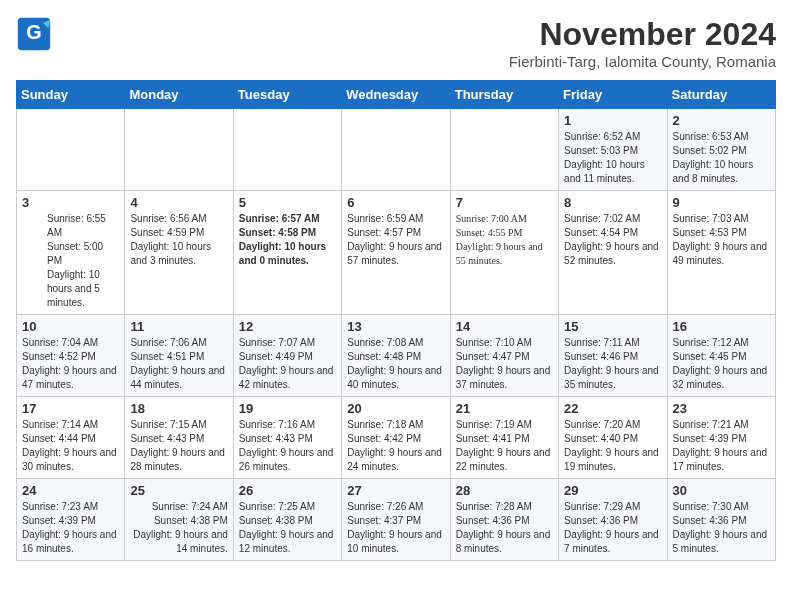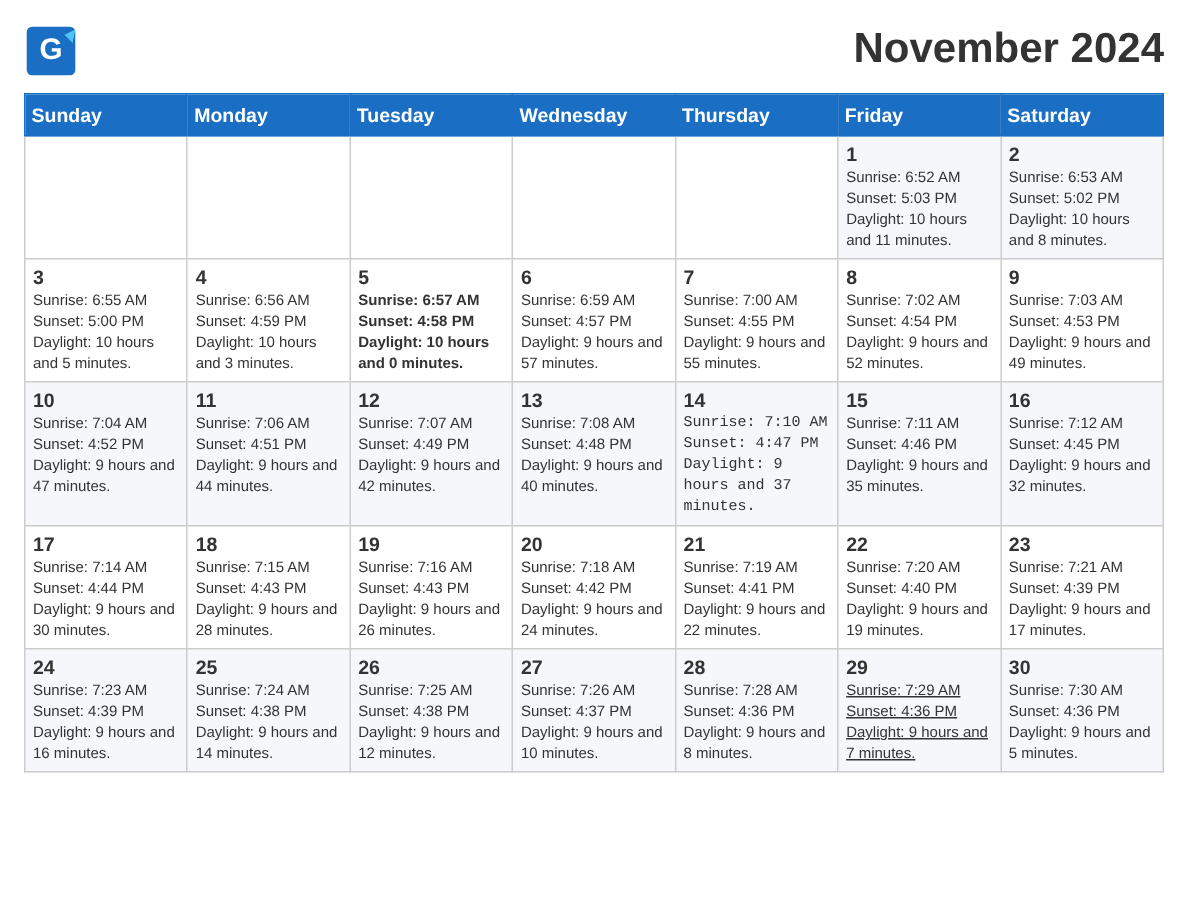--- a/index.html
+++ b/index.html
@@ -31,21 +31,21 @@
     }
     .logo-icon {
       width: 36px;
       height: 36px;
       margin-right: 4px;
     }
     .title-block {
       text-align: right;
     }
     .calendar-title {
-      font-size: 28px;
+      font-size: 32px;
       font-weight: bold;
       color: #333;
     }
     .calendar-subtitle {
       font-size: 15px;
       color: #555;
     }
     table {
       width: 100%;
       border-collapse: collapse;
@@ -97,20 +97,21 @@
 <div class="header">
   <div class="logo">
     <svg class="logo-icon" viewBox="0 0 40 40">
       <rect x="2" y="2" width="36" height="36" rx="4" fill="#1a6fc4"></rect>
       <text x="20" y="26" text-anchor="middle" fill="white" font-size="22" font-weight="bold" font-family="Arial">G</text>
       <polygon points="30,8 38,4 36,14" fill="#4fc3f7"></polygon>
     </svg>
   </div>
   <div class="title-block">
     <div class="calendar-title">November 2024</div>
+    <div class="calendar-subtitle">Fierbinti-Targ, Ialomita County, Romania</div>
   </div>
 </div>
 
 <table>
   <thead>
     <tr>
     <th>Sunday</th>
         <th>Monday</th>
         <th>Tuesday</th>
         <th>Wednesday</th>
@@ -135,21 +136,21 @@
         <td>
           <span class="day-number">2</span>
           <div class="day-info" style="white-space: pre-line;">Sunrise: 6:53 AM
 Sunset: 5:02 PM
 Daylight: 10 hours and 8 minutes.</div>
         </td>
       </tr>
       <tr>
         <td>
           <span class="day-number">3</span>
-          <div class="day-info" style="white-space: pre-line;">Sunrise: 6:55 AM
+          <div class="day-info" style="white-space: pre-line; margin-left: 25px;">Sunrise: 6:55 AM
 Sunset: 5:00 PM
 Daylight: 10 hours and 5 minutes.</div>
         </td>
         <td>
           <span class="day-number">4</span>
           <div class="day-info" style="white-space: pre-line;">Sunrise: 6:56 AM
 Sunset: 4:59 PM
 Daylight: 10 hours and 3 minutes.</div>
         </td>
         <td>
@@ -159,21 +160,21 @@
 Daylight: 10 hours and 0 minutes.</div>
         </td>
         <td>
           <span class="day-number">6</span>
           <div class="day-info" style="white-space: pre-line;">Sunrise: 6:59 AM
 Sunset: 4:57 PM
 Daylight: 9 hours and 57 minutes.</div>
         </td>
         <td>
           <span class="day-number">7</span>
-          <div class="day-info" style="white-space: pre-line;">Sunrise: 7:00 AM
+          <div class="day-info" style="white-space: pre-line; font-family: Liberation Serif, serif;">Sunrise: 7:00 AM
 Sunset: 4:55 PM
 Daylight: 9 hours and 55 minutes.</div>
         </td>
         <td>
           <span class="day-number">8</span>
           <div class="day-info" style="white-space: pre-line;">Sunrise: 7:02 AM
 Sunset: 4:54 PM
 Daylight: 9 hours and 52 minutes.</div>
         </td>
         <td>
@@ -203,21 +204,21 @@
 Daylight: 9 hours and 42 minutes.</div>
         </td>
         <td>
           <span class="day-number">13</span>
           <div class="day-info" style="white-space: pre-line;">Sunrise: 7:08 AM
 Sunset: 4:48 PM
 Daylight: 9 hours and 40 minutes.</div>
         </td>
         <td>
           <span class="day-number">14</span>
-          <div class="day-info" style="white-space: pre-line; font-family: Liberation Mono, monospace;">Sunrise: 7:10 AM
+          <div class="day-info" style="white-space: pre-line;">Sunrise: 7:10 AM
 Sunset: 4:47 PM
 Daylight: 9 hours and 37 minutes.</div>
         </td>
         <td>
           <span class="day-number">15</span>
           <div class="day-info" style="white-space: pre-line;">Sunrise: 7:11 AM
 Sunset: 4:46 PM
 Daylight: 9 hours and 35 minutes.</div>
         </td>
         <td>
@@ -273,21 +274,21 @@
       </tr>
       <tr>
         <td>
           <span class="day-number">24</span>
           <div class="day-info" style="white-space: pre-line;">Sunrise: 7:23 AM
 Sunset: 4:39 PM
 Daylight: 9 hours and 16 minutes.</div>
         </td>
         <td>
           <span class="day-number">25</span>
-          <div class="day-info" style="white-space: pre-line;">Sunrise: 7:24 AM
+          <div class="day-info" style="white-space: pre-line; text-align: right;">Sunrise: 7:24 AM
 Sunset: 4:38 PM
 Daylight: 9 hours and 14 minutes.</div>
         </td>
         <td>
           <span class="day-number">26</span>
           <div class="day-info" style="white-space: pre-line;">Sunrise: 7:25 AM
 Sunset: 4:38 PM
 Daylight: 9 hours and 12 minutes.</div>
         </td>
         <td>
@@ -297,21 +298,21 @@
 Daylight: 9 hours and 10 minutes.</div>
         </td>
         <td>
           <span class="day-number">28</span>
           <div class="day-info" style="white-space: pre-line;">Sunrise: 7:28 AM
 Sunset: 4:36 PM
 Daylight: 9 hours and 8 minutes.</div>
         </td>
         <td>
           <span class="day-number">29</span>
-          <div class="day-info" style="white-space: pre-line; text-decoration: underline;">Sunrise: 7:29 AM
+          <div class="day-info" style="white-space: pre-line;">Sunrise: 7:29 AM
 Sunset: 4:36 PM
 Daylight: 9 hours and 7 minutes.</div>
         </td>
         <td>
           <span class="day-number">30</span>
           <div class="day-info" style="white-space: pre-line;">Sunrise: 7:30 AM
 Sunset: 4:36 PM
 Daylight: 9 hours and 5 minutes.</div>
         </td>
       </tr>

